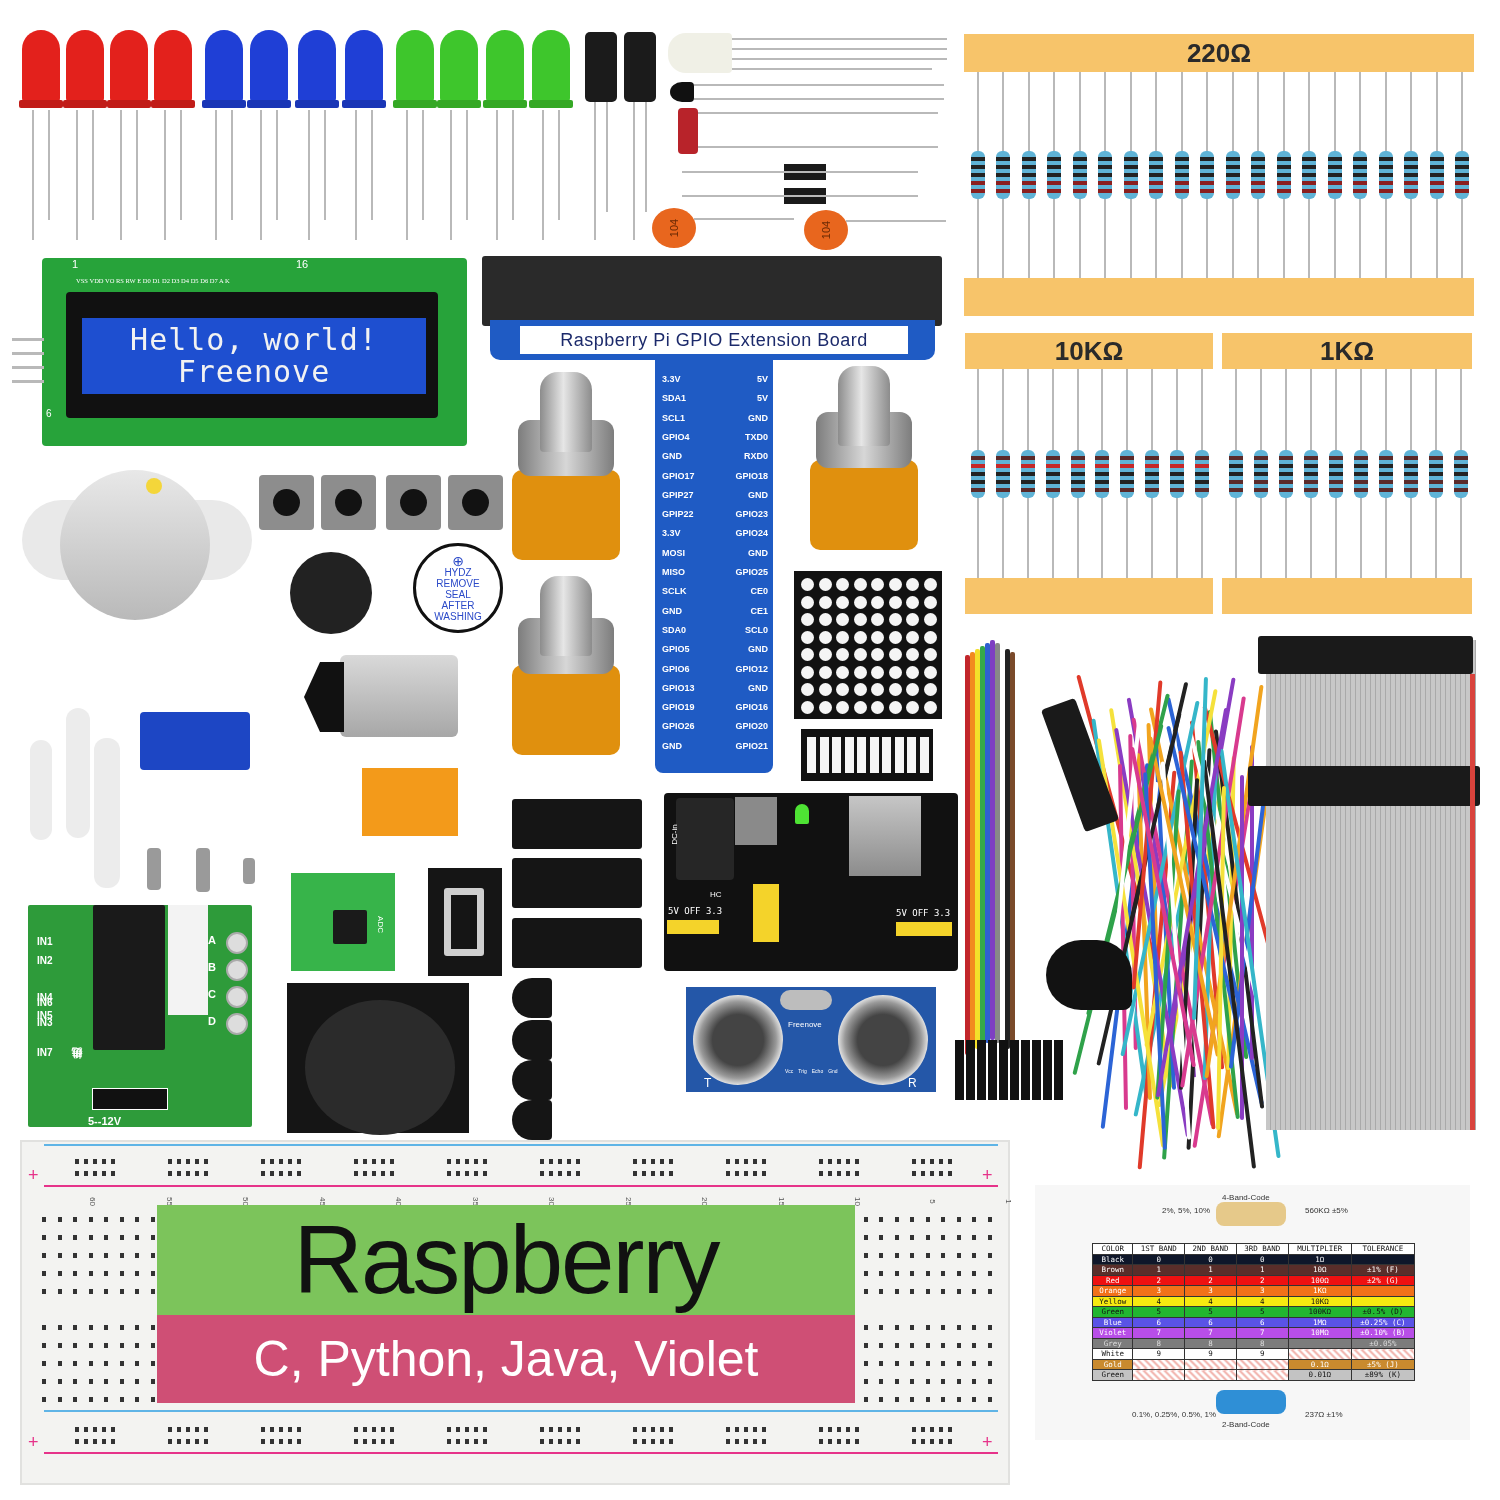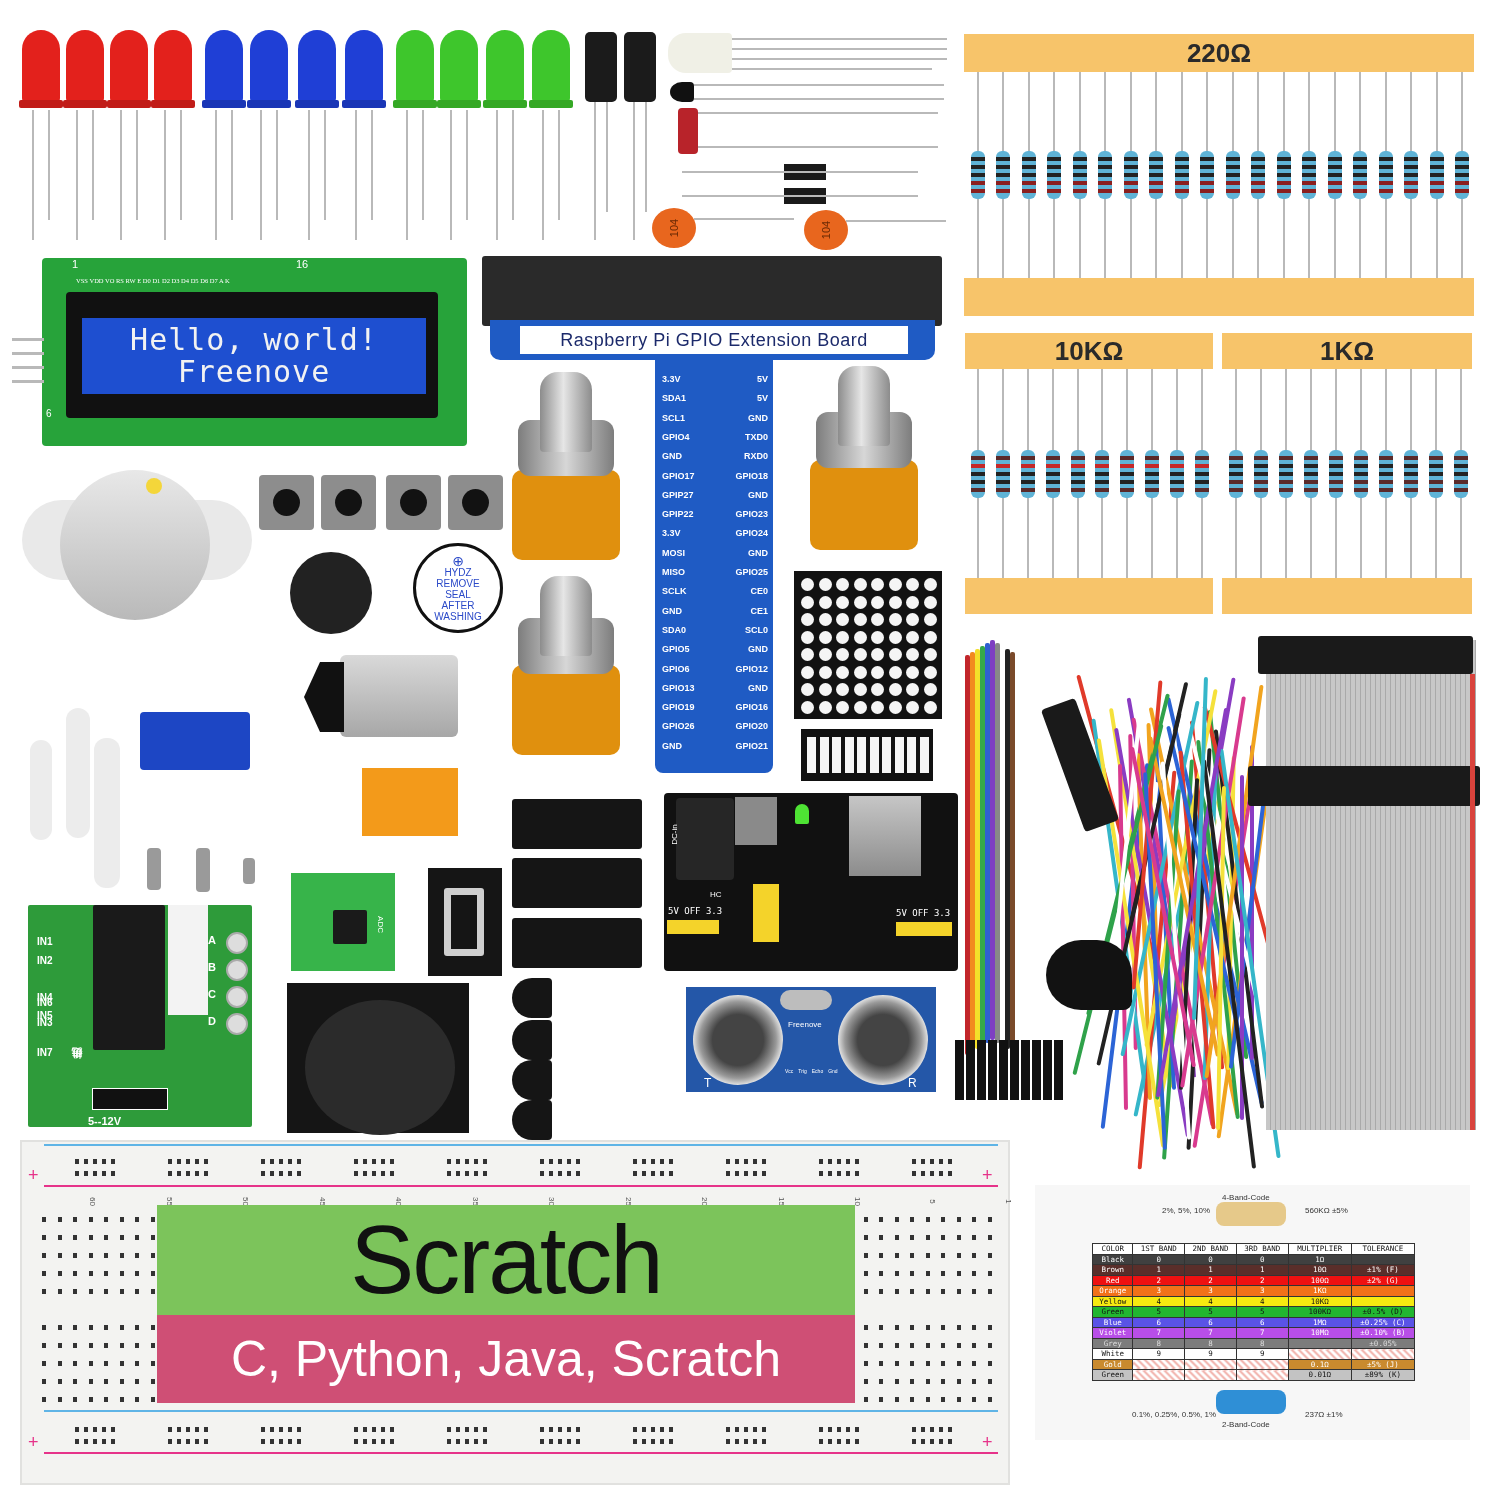--- a/index.html
+++ b/index.html
@@ -1737,41 +1737,41 @@
     <div class="abs" style="left:623.5px;top:1197px;font-size:8px;color:#555;transform:rotate(90deg)">25</div>
     <div class="abs" style="left:700px;top:1197px;font-size:8px;color:#555;transform:rotate(90deg)">20</div>
     <div class="abs" style="left:776.5px;top:1197px;font-size:8px;color:#555;transform:rotate(90deg)">15</div>
     <div class="abs" style="left:853px;top:1197px;font-size:8px;color:#555;transform:rotate(90deg)">10</div>
     <div class="abs" style="left:929.5px;top:1197px;font-size:8px;color:#555;transform:rotate(90deg)">5</div>
     <div class="abs" style="left:1006px;top:1197px;font-size:8px;color:#555;transform:rotate(90deg)">1</div>
   </div>
 
 <div class="abs tut-green"></div>
 <div class="abs tut-red"></div>
-<div class="abs tut-title">Scratch</div>
-<div class="abs tut-sub">C, Python, Java, Scratch</div>
+<div class="abs tut-title">Raspberry</div>
+<div class="abs tut-sub">C, Python, Java, Violet</div>
 
 <div class="abs cc-card"></div>
 <div class="cc-lbl" style="left:1222px;top:1193px">4-Band-Code</div>
 <div class="cc-lbl" style="left:1162px;top:1206px">2%, 5%, 10%</div>
 <div class="cc-lbl" style="left:1305px;top:1206px">560KΩ ±5%</div>
 <div class="abs" style="left:1216px;top:1202px;width:70px;height:24px;background:#e6c98a;border-radius:8px"></div>
 <table class="cc-table">
   <thead>
       <tr id="cc-head">
         <th>COLOR</th>
         <th>1ST BAND</th>
         <th>2ND BAND</th>
         <th>3RD BAND</th>
         <th>MULTIPLIER</th>
         <th>TOLERANCE</th>
       </tr>
     </thead>
   <tbody id="cc-body">
-      <tr style="background:#404040;color:#ffffff">
+      <tr style="background:#0f172a;color:#ffffff">
         <td>Black</td>
         <td>0</td>
         <td>0</td>
         <td>0</td>
         <td>1Ω</td>
         <td></td>
       </tr>
       <tr style="background:#5a2e2a;color:#ffffff">
         <td>Brown</td>
         <td>1</td>

